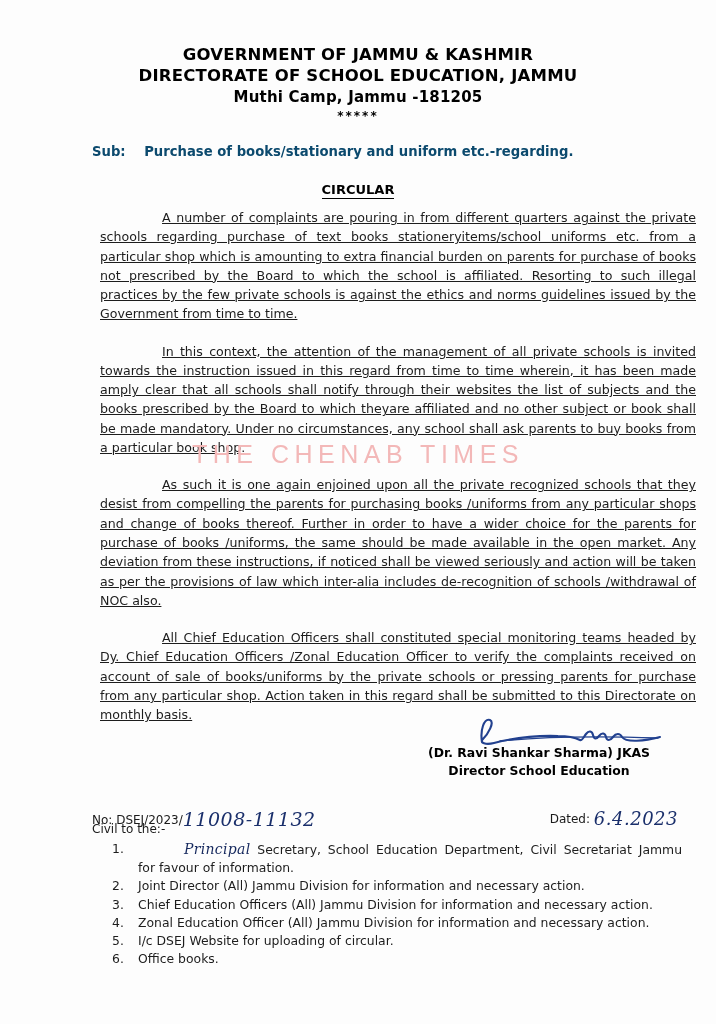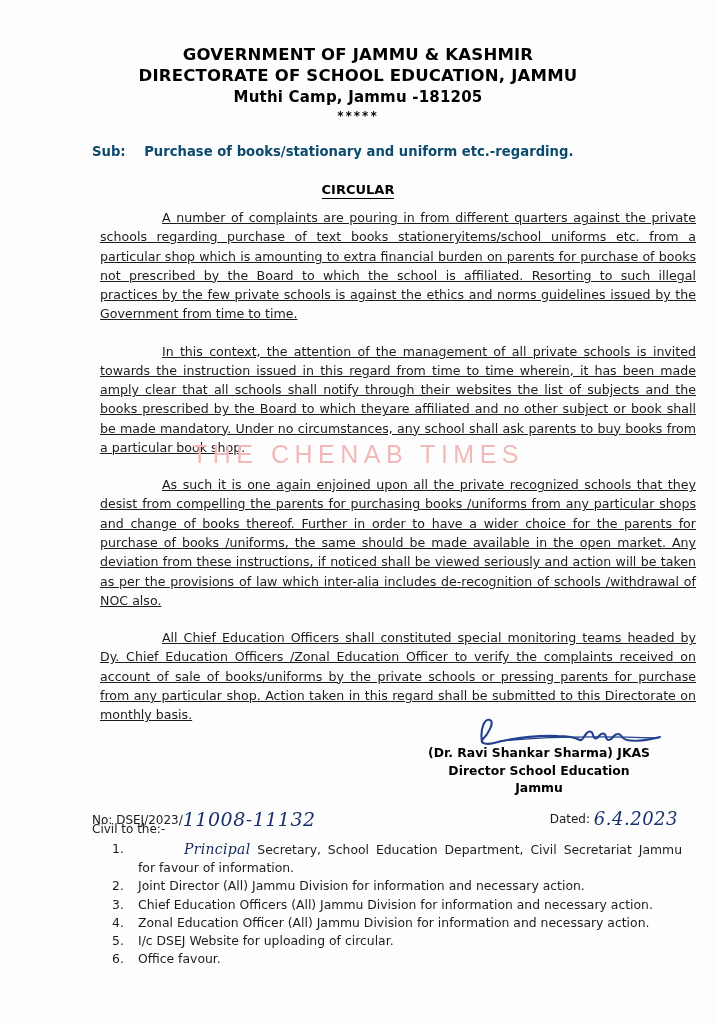--- a/index.html
+++ b/index.html
@@ -262,21 +262,20 @@
              C40 27, 60 23, 88 24 C100 24, 106 26, 110 28 C112 29, 113 26, 116 22
              C119 18, 122 19, 123 23 C124 27, 126 28, 129 24 C132 20, 135 21, 136 25
              C137 29, 140 29, 143 25 C146 21, 150 21, 152 25
              C156 31, 175 29, 190 25" fill="none" stroke="#22418f" stroke-width="2.1" stroke-linecap="round"></path>
     <path d="M30 29 C70 25, 130 24, 188 26" fill="none" stroke="#22418f" stroke-width="1.3" stroke-linecap="round"></path>
   </svg>
 
   <div class="signature-block">
     <div>(Dr. Ravi Shankar Sharma) JKAS</div>
     <div>Director School Education</div>
-    <div>Jammu</div>
   </div>
 
   <div class="ref-row">
     <div class="ref-no">
       <span>No: DSEJ/2023/</span><span class="hand">11008-11132</span>
     </div>
     <div class="ref-date">
       <span>Dated:</span>
       <span class="hand">6.4.2023</span>
     </div>
@@ -295,17 +294,17 @@
     <li class="justify-tight">
       <span class="num">3.</span><span>Chief Education Officers (All) Jammu Division for information and necessary action.</span>
     </li>
     <li class="justify-tight">
       <span class="num">4.</span><span>Zonal Education Officer (All) Jammu Division for information and necessary action.</span>
     </li>
     <li>
       <span class="num">5.</span><span>I/c DSEJ Website for uploading of circular.</span>
     </li>
     <li>
-      <span class="num">6.</span><span>Office favour.</span>
+      <span class="num">6.</span><span>Office books.</span>
     </li>
   </ul>
 
 </div>
 
 </body></html>

